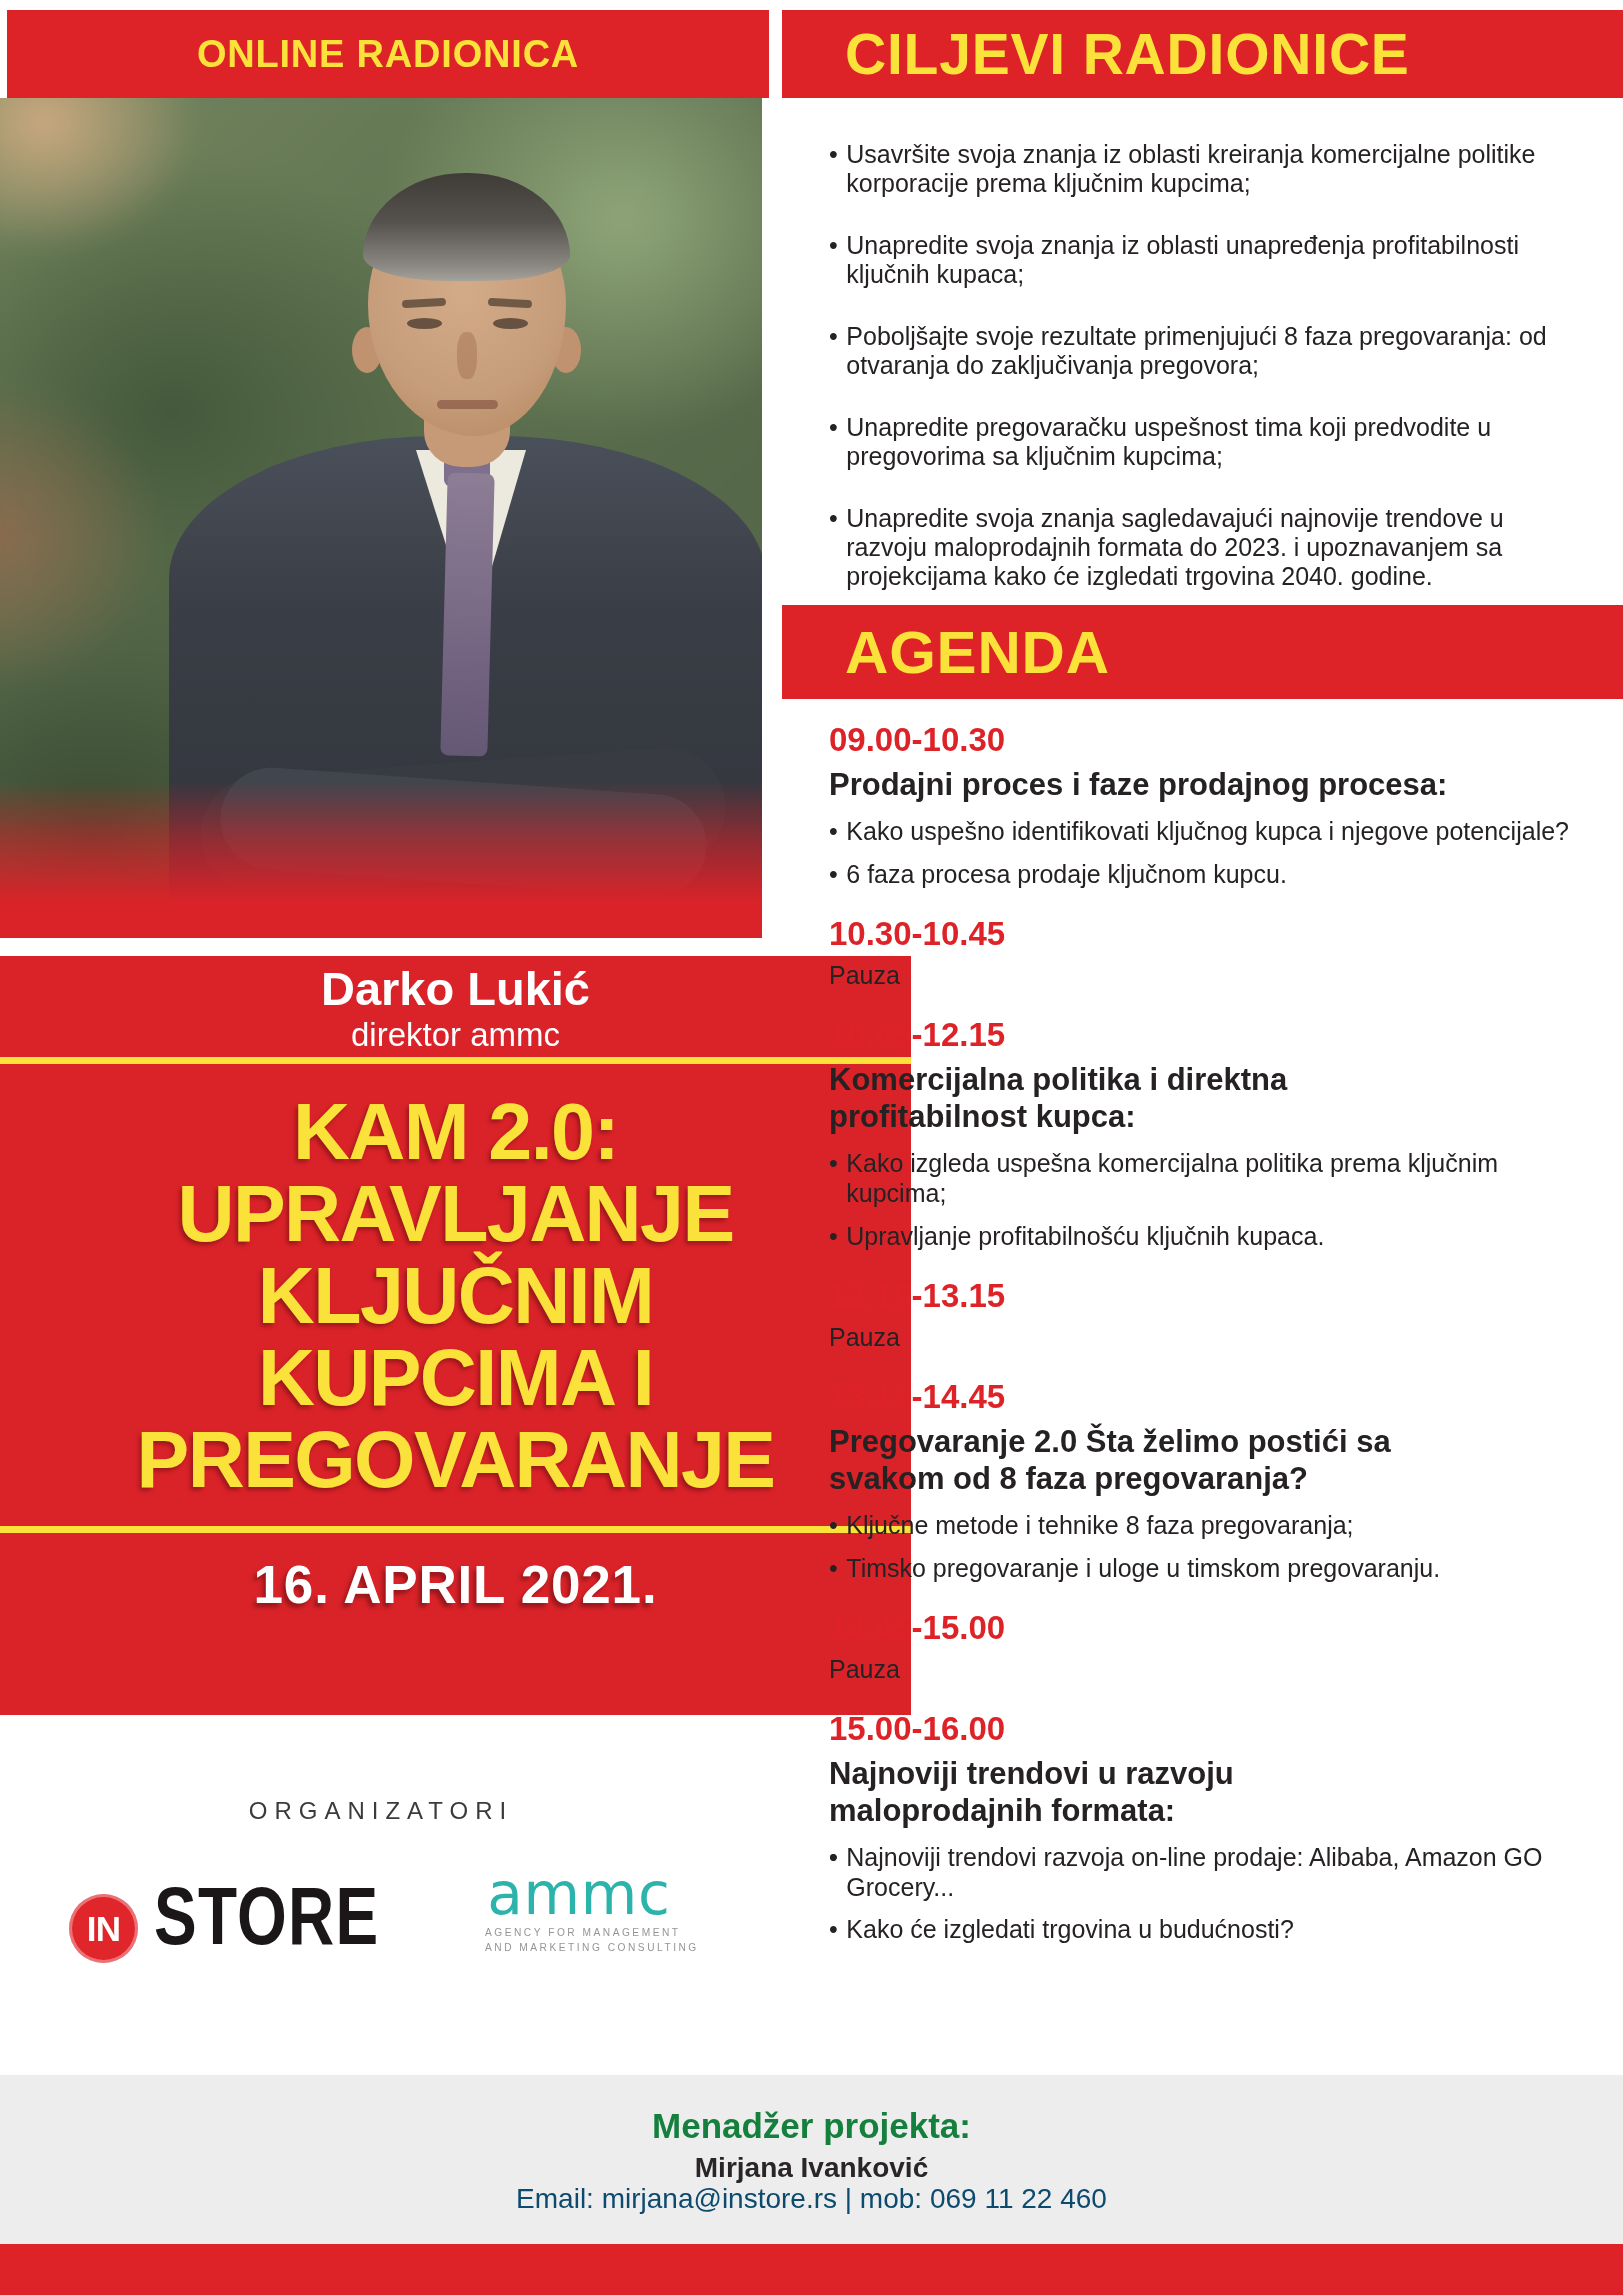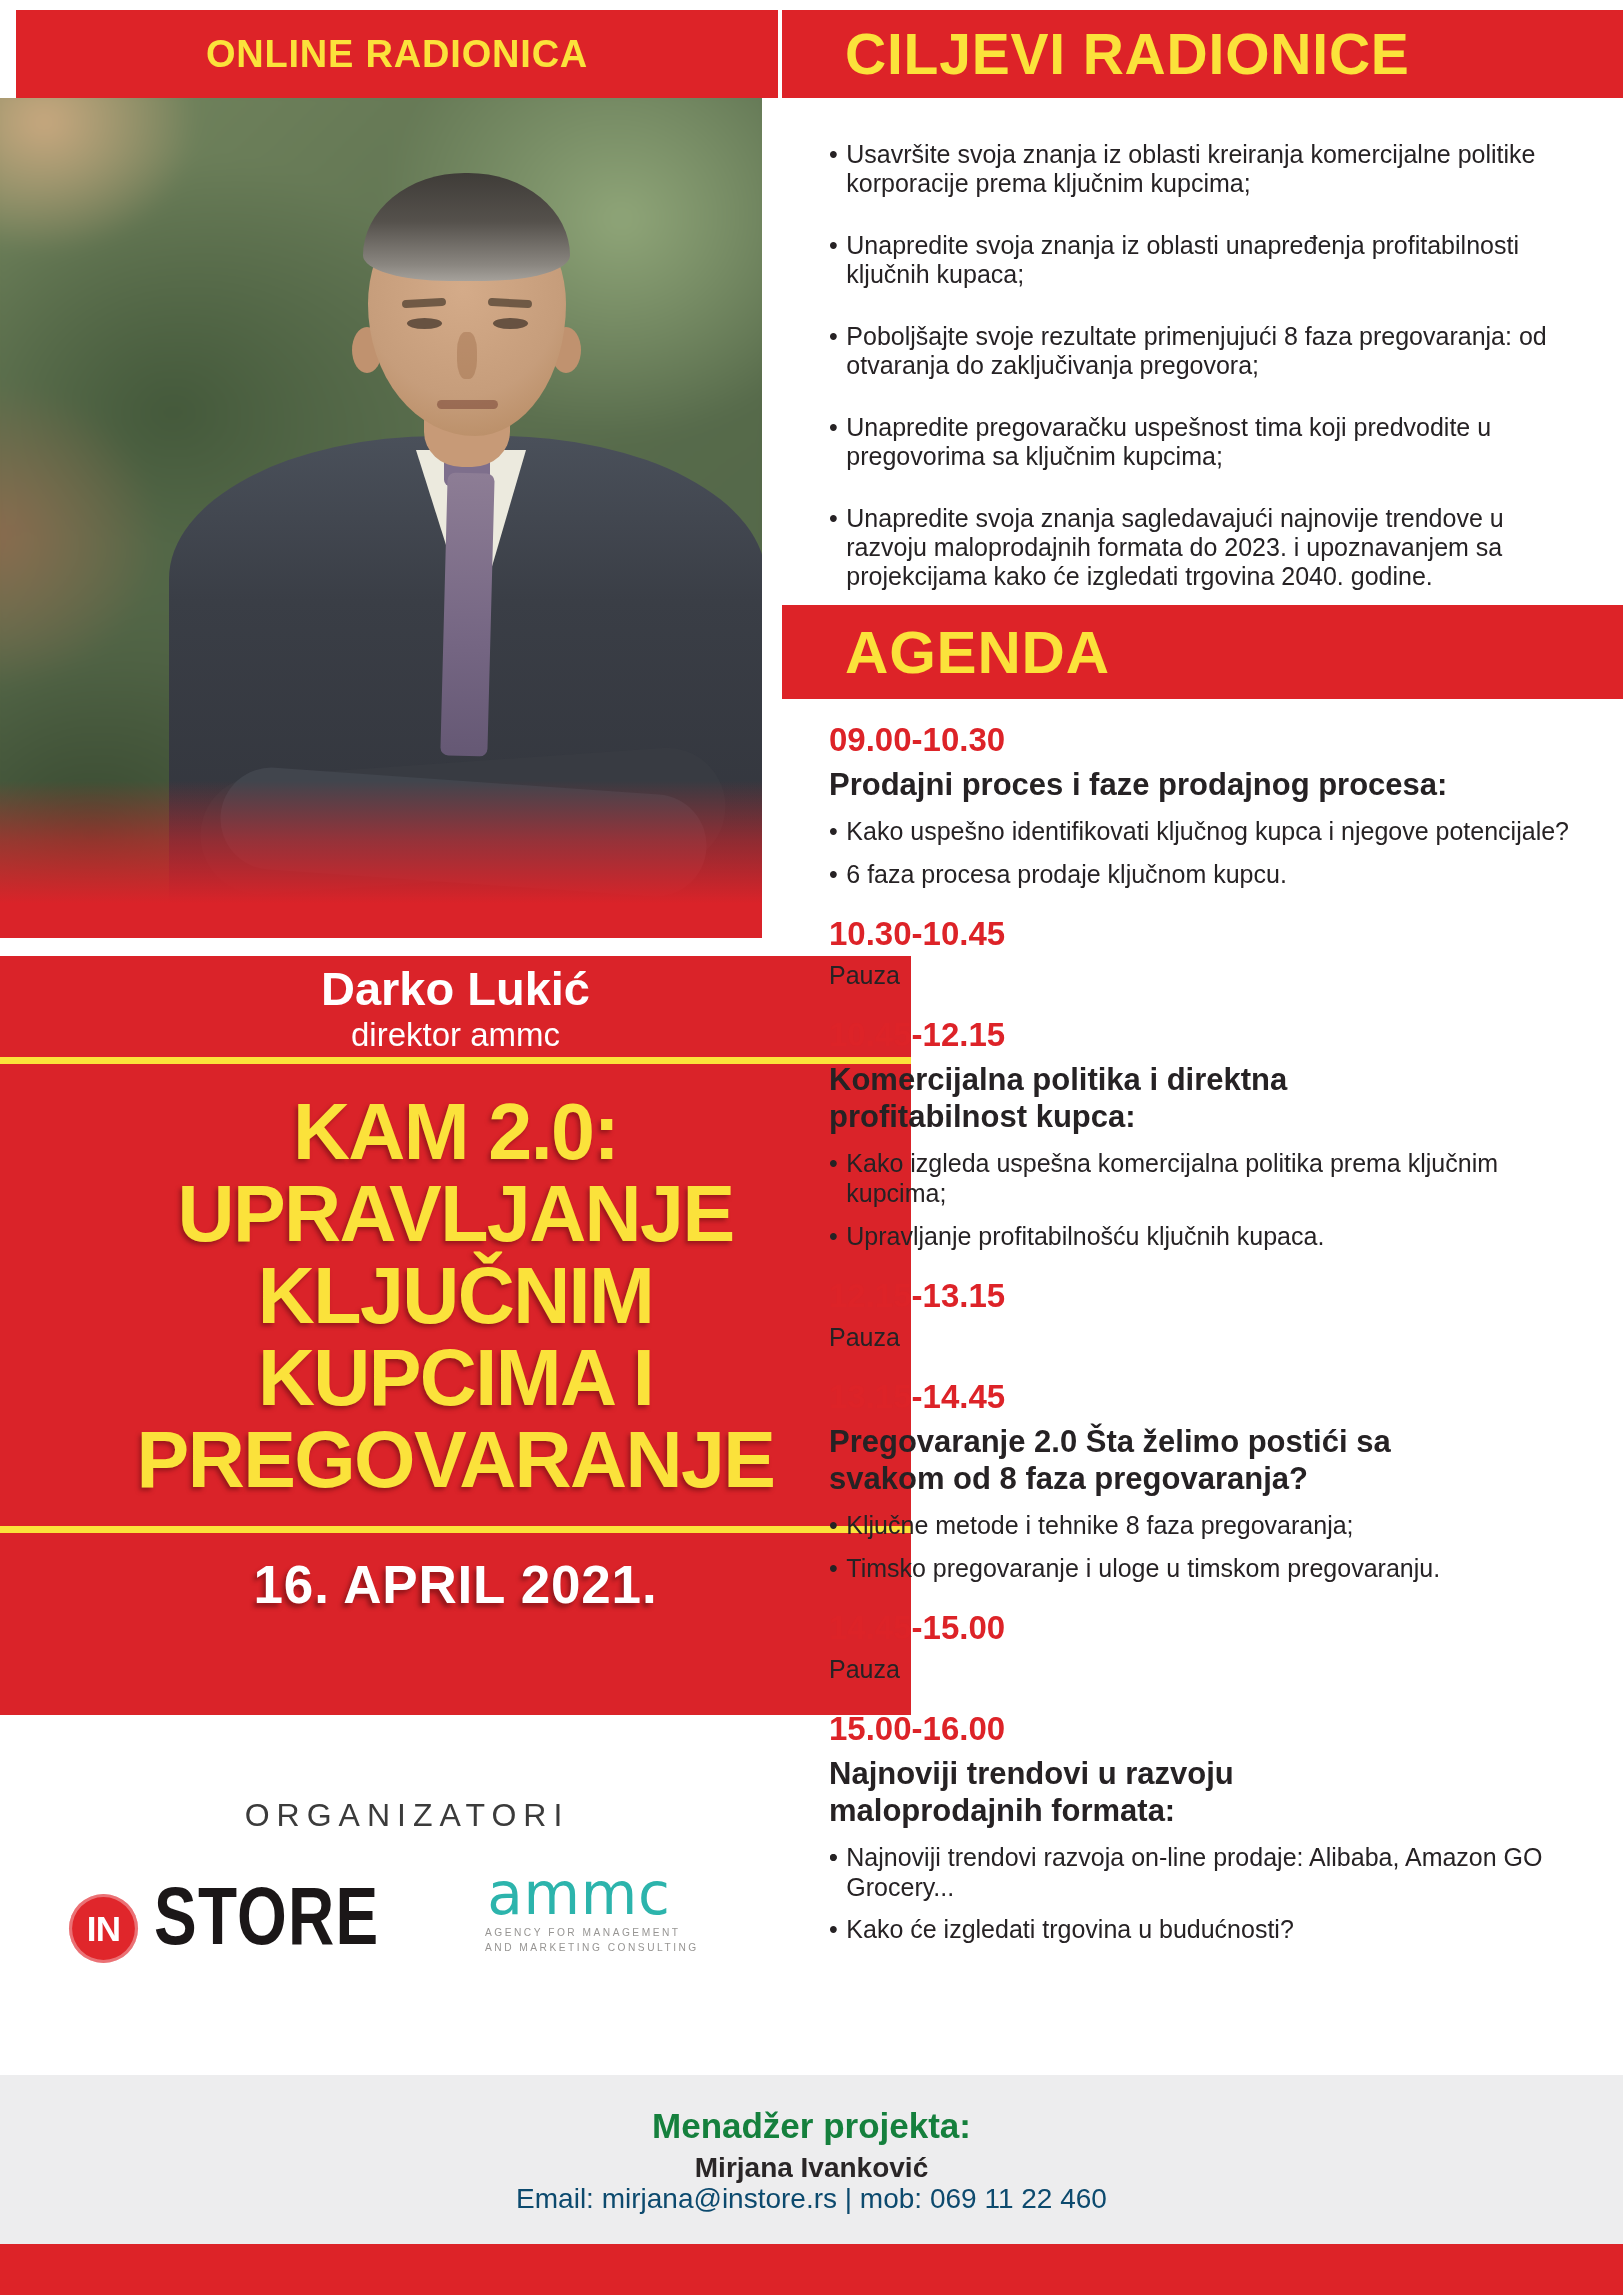--- a/index.html
+++ b/index.html
@@ -9,21 +9,21 @@
     --footer-bg:#ededee;
     --teal:#2cb4ac;
     --org:#3b3b3b;
   }
   *{margin:0;padding:0;box-sizing:border-box;}
   body{background:#fff;font-family:"Liberation Sans",sans-serif;}
   .page{position:relative;width:1623px;height:2295px;background:#fff;overflow:hidden;}
 
   
   .banner{position:absolute;background:var(--red);display:flex;align-items:center;}
-  .banner-left{left:16px;top:10.2px;width:762px;height:88px;justify-content:center;}
+  .banner-left{left:7px;top:10.2px;width:762px;height:88px;justify-content:center;}
   .banner-left span{color:var(--yellow);font-weight:bold;font-size:38px;letter-spacing:0.8px;}
   .banner-right{left:782px;top:10.2px;width:841px;height:88px;padding-left:63px;}
   .banner-right span{color:var(--yellow);font-weight:bold;font-size:57px;letter-spacing:0.8px;}
   .banner-agenda{left:782px;top:605px;width:841px;height:94px;padding-left:63px;}
   .banner-agenda span{color:var(--yellow);font-weight:bold;font-size:60px;letter-spacing:0.8px;}
 
   
   .photo{position:absolute;left:0;top:98px;width:762px;height:840px;overflow:hidden;background:#5d7150;}
   .photo-bg{position:absolute;left:-19.6px;top:-19.6px;right:-19.6px;bottom:-19.6px;filter:blur(9.4px);
     background:
@@ -61,21 +61,21 @@
   .speaker-name{position:absolute;top:4.7px;width:100%;font-weight:bold;font-size:47px;}
   .speaker-title{position:absolute;top:60px;width:100%;font-size:33px;}
   .divider{position:absolute;left:0;width:100%;height:7px;background:var(--yellow);}
   .divider-1{top:101px;}
   .divider-2{top:570px;}
   .main-title{position:absolute;top:135px;width:100%;}
   .title-line{color:var(--yellow);font-weight:bold;font-size:79px;line-height:82px;letter-spacing:-1.6px;text-shadow:-2.4px 3.1px 4.7px rgba(100,12,16,.55);}
   .event-date{position:absolute;top:598px;width:100%;font-weight:bold;font-size:53px;letter-spacing:0.8px;text-shadow:-3.1px 3.9px 4.7px rgba(80,10,12,.5);}
 
   
-  .organizers-heading{position:absolute;left:0;top:1797px;width:762px;text-align:center;color:var(--org);font-size:32px;letter-spacing:7px;margin-left:26px;}
+  .organizers-heading{position:absolute;left:0;top:1797px;width:762px;text-align:center;color:var(--org);font-size:24px;letter-spacing:7px;}
   .logo-instore{position:absolute;left:69px;top:1875px;width:330px;height:75px;}
   .instore-oval{position:absolute;left:0;top:19px;width:69px;height:69px;background:#e0262b;border-radius:50%;box-shadow:inset 0 0 0 3.1px rgba(255,255,255,.35);display:flex;align-items:center;justify-content:center;}
   .instore-oval span{color:#fff;font-weight:bold;font-size:35px;letter-spacing:-0.8px;}
   .store-word{position:absolute;left:85px;top:-6.3px;font-weight:bold;font-size:82px;color:#1b1718;transform:scale(.78,1);transform-origin:left top;letter-spacing:1.6px;}
   .logo-ammc{position:absolute;left:485px;top:1864px;width:188px;text-align:center;}
   .ammc-word{font-family:"DejaVu Sans",sans-serif;color:var(--teal);font-size:58px;line-height:61px;letter-spacing:0.8px;}
   .ammc-tag{color:#979593;font-size:10.2px;letter-spacing:2.5px;line-height:15px;white-space:nowrap;}
 
   
   .goals-list{position:absolute;left:829px;top:140px;width:749px;color:var(--ink);}

